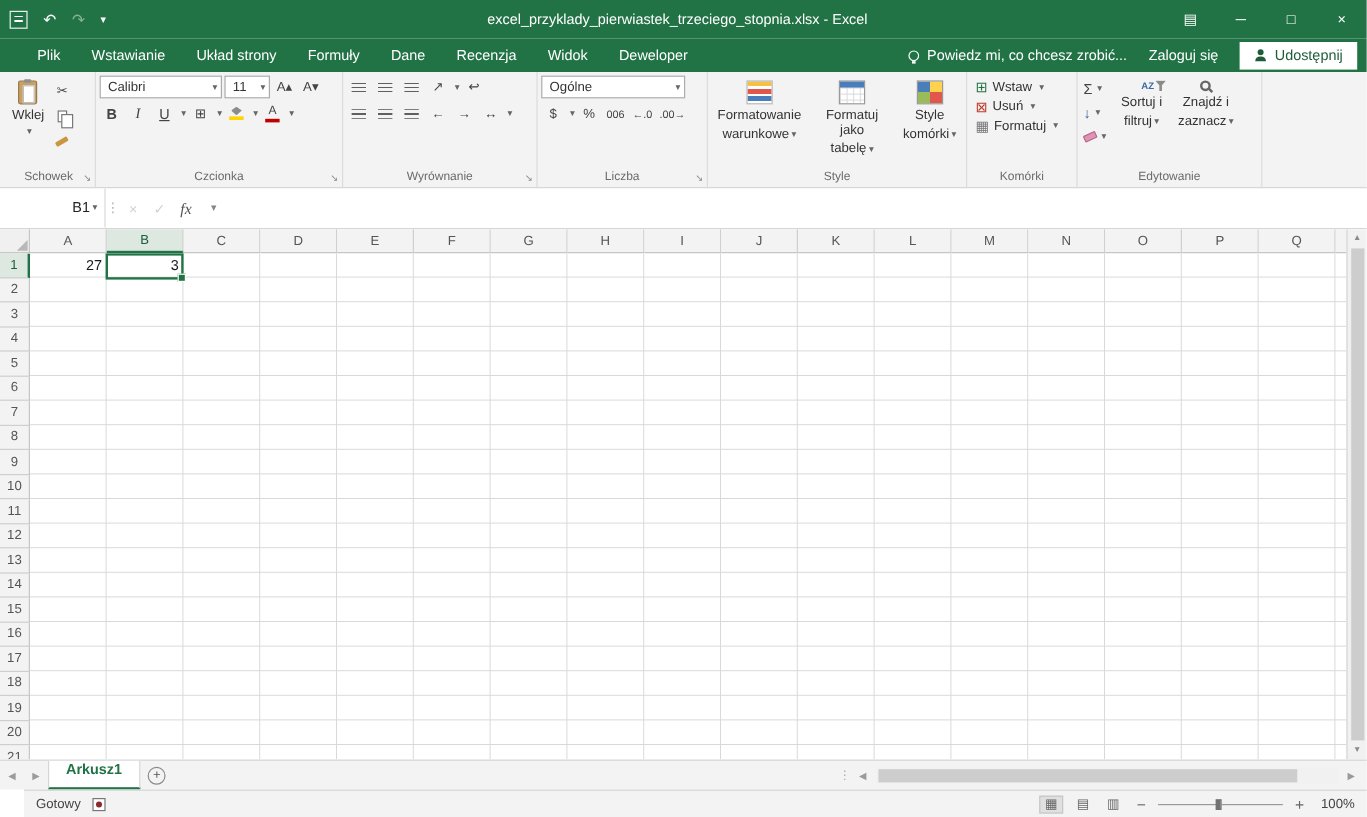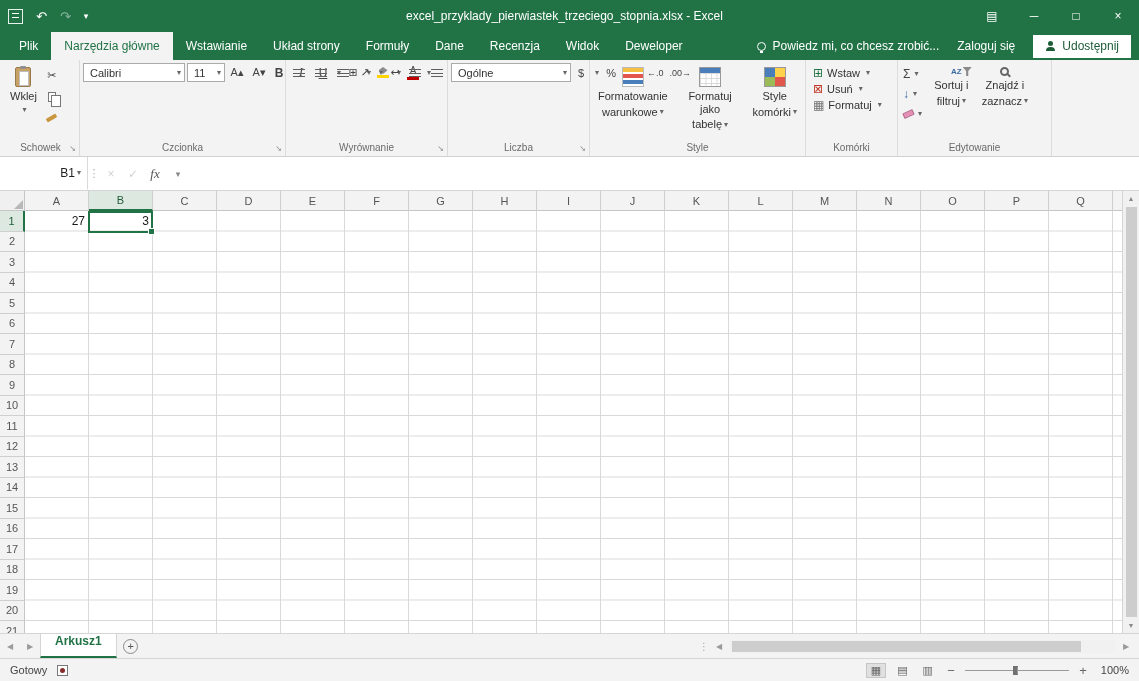--- a/index.html
+++ b/index.html
@@ -13,21 +13,21 @@
   .tb-left { display:flex; align-items:center; gap:13px; min-width:150px; }
   .xl-logo { width:15px; height:15px; border:1px solid rgba(255,255,255,.9); position:relative; }
   .xl-logo::before { content:""; position:absolute; inset:3px; background:repeating-linear-gradient(to bottom,#fff 0 1px,transparent 1px 4px); }
   .tb-btn { color:#fff; font-size:13px; line-height:1; cursor:default; }
   .dim { opacity:.45; }
   .tb-title { flex:1; text-align:center; font-size:12px; white-space:nowrap; overflow:hidden; }
   .tb-right { display:flex; align-items:stretch; height:32px; }
   .winbtn { width:42px; display:flex; align-items:center; justify-content:center; color:#fff; font-size:12px; }
 
   
-  .tabrow { height:28px; flex:none; background:var(--green,#217346); display:flex; align-items:stretch; color:#fff; padding-left:6px; }
+  .tabrow { height:28px; flex:none; background:var(--green,#217346); display:flex; align-items:stretch; color:#fff; padding-left:18px; }
   .tab { display:flex; align-items:center; padding:0 13px; font-size:12px; white-space:nowrap; }
   .tab.active { background:#f3f3f3; color:var(--green,#217346); }
   .tabrow-right { margin-left:auto; display:flex; align-items:center; gap:18px; padding-right:8px; }
   .tellme { display:flex; align-items:center; gap:7px; font-size:12px; white-space:nowrap; }
   .bulb { width:9px; height:9px; border:1px solid #fff; border-radius:50%; position:relative; display:inline-block; }
   .bulb::after { content:""; position:absolute; left:2px; bottom:-3px; width:3px; height:2px; background:#fff; }
   .share-btn { background:#fff; color:#1e5c38; height:23px; padding:0 12px; display:flex; align-items:center; gap:6px; font-size:12px; }
   .person { width:11px; height:10px; position:relative; display:inline-block; }
   .person::before { content:""; position:absolute; left:3px; top:0; width:5px; height:5px; border-radius:50%; background:#1e5c38; }
   .person::after { content:""; position:absolute; left:1px; bottom:0; width:9px; height:4px; border-radius:4px 4px 0 0; background:#1e5c38; }
@@ -37,21 +37,21 @@
   .rgroup { position:relative; display:flex; flex-direction:column; border-right:1px solid #dcdcdc; padding:3px 3px 0; flex:none; }
   .rg-content { flex:1; display:flex; align-items:flex-start; }
   .rg-label { height:17px; font-size:10px; color:#6a6a6a; display:flex; align-items:center; justify-content:center; }
   .launcher { position:absolute; right:3px; bottom:3px; font-size:8px; color:#8a8a8a; line-height:1; }
   .dd { font-size:8px; color:#666; margin-left:2px; line-height:1; }
   .bigbtn { display:flex; flex-direction:column; align-items:center; justify-content:flex-start; gap:3px; padding:4px 5px 2px; font-size:11px; color:#333; line-height:1.15; text-align:center; }
   .bigbtn .l2 { display:flex; align-items:center; }
   .sbtn { min-width:20px; height:19px; display:inline-flex; align-items:center; justify-content:center; font-size:11px; color:#444; padding:0 2px; }
   .combo { background:#fff; border:1px solid #ababab; height:19px; display:flex; align-items:center; justify-content:space-between; font-size:11px; color:#333; padding:0 3px 0 6px; }
   .frow { display:flex; align-items:center; gap:2px; margin-bottom:3px; }
-  .colstack { display:flex; flex-direction:row; }
+  .colstack { display:flex; flex-direction:column; }
 
   .g-clipboard { width:78px; }
   .icon-paste { width:16px; height:20px; background:#c8a165; border:1px solid #997a4e; border-radius:2px; position:relative; }
   .icon-paste::before { content:""; position:absolute; left:3px; top:3px; width:8px; height:13px; background:#fff; border:1px solid #bdbdbd; }
   .icon-paste::after { content:""; position:absolute; left:4px; top:-2px; width:6px; height:3px; background:#8f8f8f; border-radius:1px; }
   .clip-mini { display:flex; flex-direction:column; gap:2px; padding-top:3px; }
   .icon-copy { width:8px; height:10px; border:1px solid #777; background:#fff; position:relative; display:inline-block; }
   .icon-copy::after { content:""; position:absolute; left:2px; top:2px; width:8px; height:10px; border:1px solid #777; background:#fff; }
   .icon-brush { width:11px; height:4px; background:#c9973f; transform:rotate(-30deg); display:inline-block; border-radius:1px; }
 
@@ -135,21 +135,21 @@
   .tabnav { width:20px; display:flex; align-items:center; justify-content:center; color:#9b9b9b; font-size:8px; }
   .sheettab.active { background:#fff; border-left:1px solid #d5d5d5; border-right:1px solid #d5d5d5; border-bottom:2px solid var(--green,#217346); color:var(--green,#217346); font-weight:bold; padding:0 14px; display:flex; }
   .addsheet { width:28px; display:flex; align-items:center; justify-content:center; }
   .addsheet .circle { width:15px; height:15px; border:1px solid #8a8a8a; border-radius:50%; display:flex; align-items:center; justify-content:center; font-size:11px; color:#555; line-height:0; }
   .hsplit { width:10px; display:flex; align-items:center; justify-content:center; color:#aaa; font-size:10px; margin-left:auto; }
   .hscroll { width:430px; display:flex; align-items:center; padding-right:3px; }
   .htrack { flex:1; height:13px; background:#f1f1f1; position:relative; margin:0 1px; }
   .hthumb { position:absolute; left:2px; right:34px; top:1px; bottom:1px; background:#cdcdcd; }
 
   
-  .statusbar { height:23px; flex:none; background:#f3f3f3; border-top:1px solid #d5d5d5; display:flex; align-items:center; gap:10px; padding-left:10px; font-size:11px; color:#444; }
+  .statusbar { height:23px; flex:none; background:#f3f3f3; border-top:1px solid #d5d5d5; display:flex; align-items:center; gap:10px; padding-left:10px; font-size:11px; color:#444;margin-left:20px; }
   .macro-icon { width:11px; height:11px; border:1px solid #777; background:#fff; position:relative; display:inline-block; }
   .macro-icon::after { content:""; position:absolute; left:2px; top:2px; width:5px; height:5px; border-radius:50%; background:#8a2b2b; }
   .sb-right { margin-left:auto; display:flex; align-items:center; gap:7px; padding-right:10px; }
   .viewbtn { font-size:11px; color:#666; padding:1px 4px; line-height:1; }
   .viewbtn.active { background:#e0e0e0; border:1px solid #c6c6c6; }
   .zoombtn { font-size:13px; color:#666; width:14px; text-align:center; line-height:1; }
   .zoomslider { width:104px; height:16px; position:relative; }
   .zoomslider::before { content:""; position:absolute; left:0; right:0; top:8px; height:1px; background:#9a9a9a; }
   .zoomslider::after { content:""; position:absolute; left:50%; top:5px; width:1px; height:7px; background:#9a9a9a; }
   .zoomthumb { position:absolute; left:48px; top:4px; width:5px; height:9px; background:#717171; }
@@ -171,21 +171,20 @@
     <div class="tb-right">
       <span class="winbtn">▤</span>
       <span class="winbtn">─</span>
       <span class="winbtn">□</span>
       <span class="winbtn">×</span>
     </div>
   </div>
 
   <div class="tabrow">
     <span class="tab">Plik</span>
-    <span class="tab active">Narzędzia główne</span>
     <span class="tab">Wstawianie</span>
     <span class="tab">Układ strony</span>
     <span class="tab">Formuły</span>
     <span class="tab">Dane</span>
     <span class="tab">Recenzja</span>
     <span class="tab">Widok</span>
     <span class="tab">Deweloper</span>
     <div class="tabrow-right">
       <span class="tellme">
         <span class="bulb"></span>

